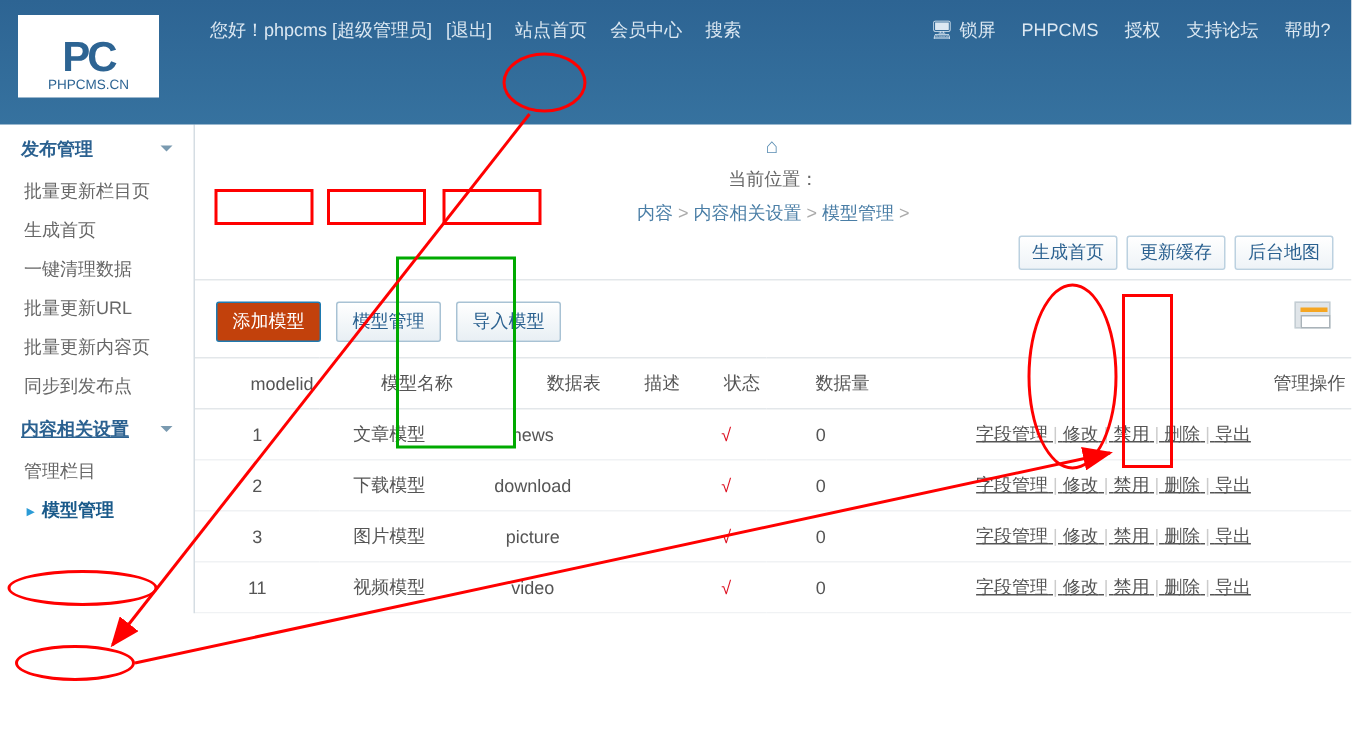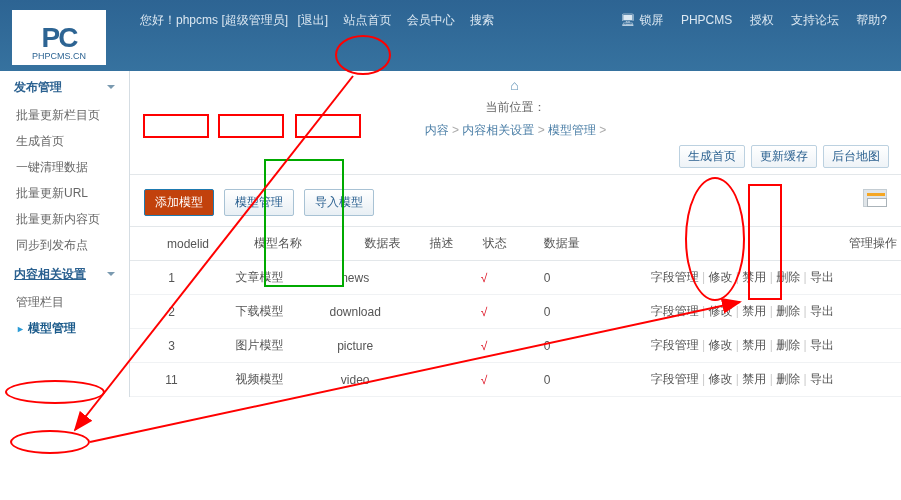--- a/index.html
+++ b/index.html
@@ -1,19 +1,19 @@
 <!DOCTYPE html>
 <html><head>
   <meta charset="utf-8">
   <style>
     * { margin:0; padding:0; box-sizing:border-box; }
     body { font-family:"Microsoft YaHei",Arial,sans-serif; font-size:12px; color:#555; background:#fff; width:901px; }
     a { text-decoration:none; cursor:pointer; }
     
-    .hdr { height:71px; background:linear-gradient(#2d6493,#36729f); color:#fff; position:relative; }
+    .hdr { height:83px; background:linear-gradient(#2d6493,#36729f); color:#fff; position:relative; }
     .logo { position:absolute; left:12px; top:10px; width:94px; height:55px; background:#fff; display:flex; align-items:center; justify-content:center; }
     .logo span { font:bold 28px/1 Arial; color:#2d6493; letter-spacing:-2px; }
     .logo small { position:absolute; bottom:4px; font:9px/1 Arial; color:#2d6493; }
     .meta { position:absolute; left:140px; top:12px; color:#dce8f2; }
     .meta a { color:#dce8f2; margin:0 6px; }
     .tools { position:absolute; right:14px; top:12px; }
     .tools a { color:#dce8f2; margin-left:14px; }
     .tools .lock:before { content:"🖥"; margin-right:4px; }
     
     .nav { position:absolute; left:140px; bottom:0; display:flex; gap:4px; align-items:flex-end; }
@@ -45,21 +45,21 @@
     .btn-tb.act { background:#c2410c; color:#fff; border-color:#1e7ab0; }
     .tbl-ico { position:absolute; right:14px; top:14px; width:24px; height:18px; background:#e0e5e9; border:1px solid #c4cdd3; }
     .tbl-ico:before { content:""; position:absolute; left:3px; top:3px; width:18px; height:3px; background:#f5a623; }
     .tbl-ico:after { content:""; position:absolute; left:3px; top:8px; width:18px; height:7px; border:1px solid #aab3b9; background:#fff; }
     
     table { width:100%; border-collapse:collapse; }
     th { font-weight:normal; color:#555; border-top:1px solid #e3e7ea; border-bottom:1px solid #e3e7ea; padding:8px 4px; text-align:right; }
     td { border-bottom:1px solid #f0f2f4; padding:8px 4px; text-align:center; color:#555; }
     .ok { color:#d12; }
     .ops a { color:#555; }
-    .ops { white-space:nowrap; }
+    .ops { white-space:nowrap;text-decoration:underline; }
     .sep { color:#ccc; }
     
     .an { position:absolute; pointer-events:none; }
     .rect-red { border:2px solid #f00; position:absolute; pointer-events:none; }
     .rect-grn { border:2px solid #0a0; position:absolute; pointer-events:none; }
     .ell { border:2px solid #f00; border-radius:50%; position:absolute; pointer-events:none; }
     svg.an { position:absolute; left:0; top:0; pointer-events:none; }
   </style>
 </head>
 <body>

